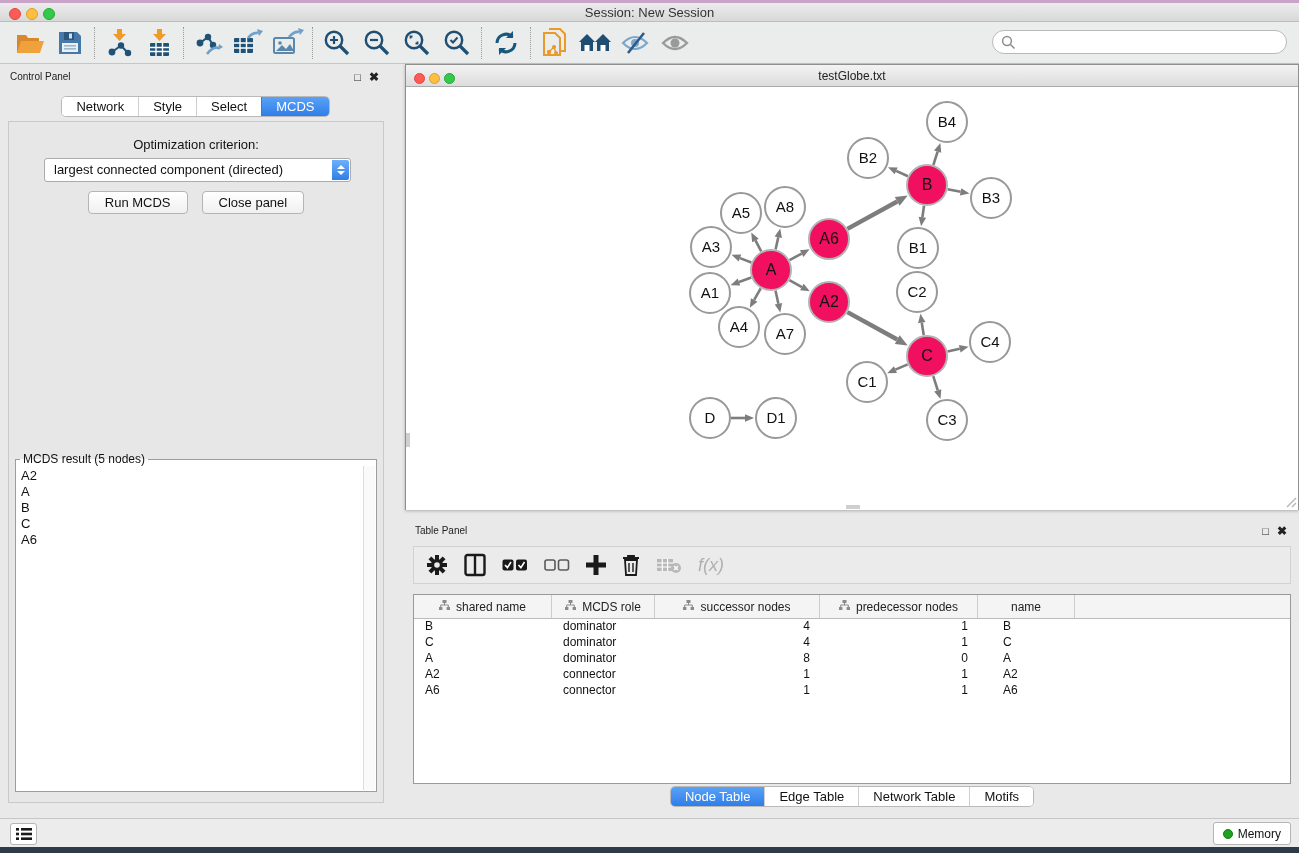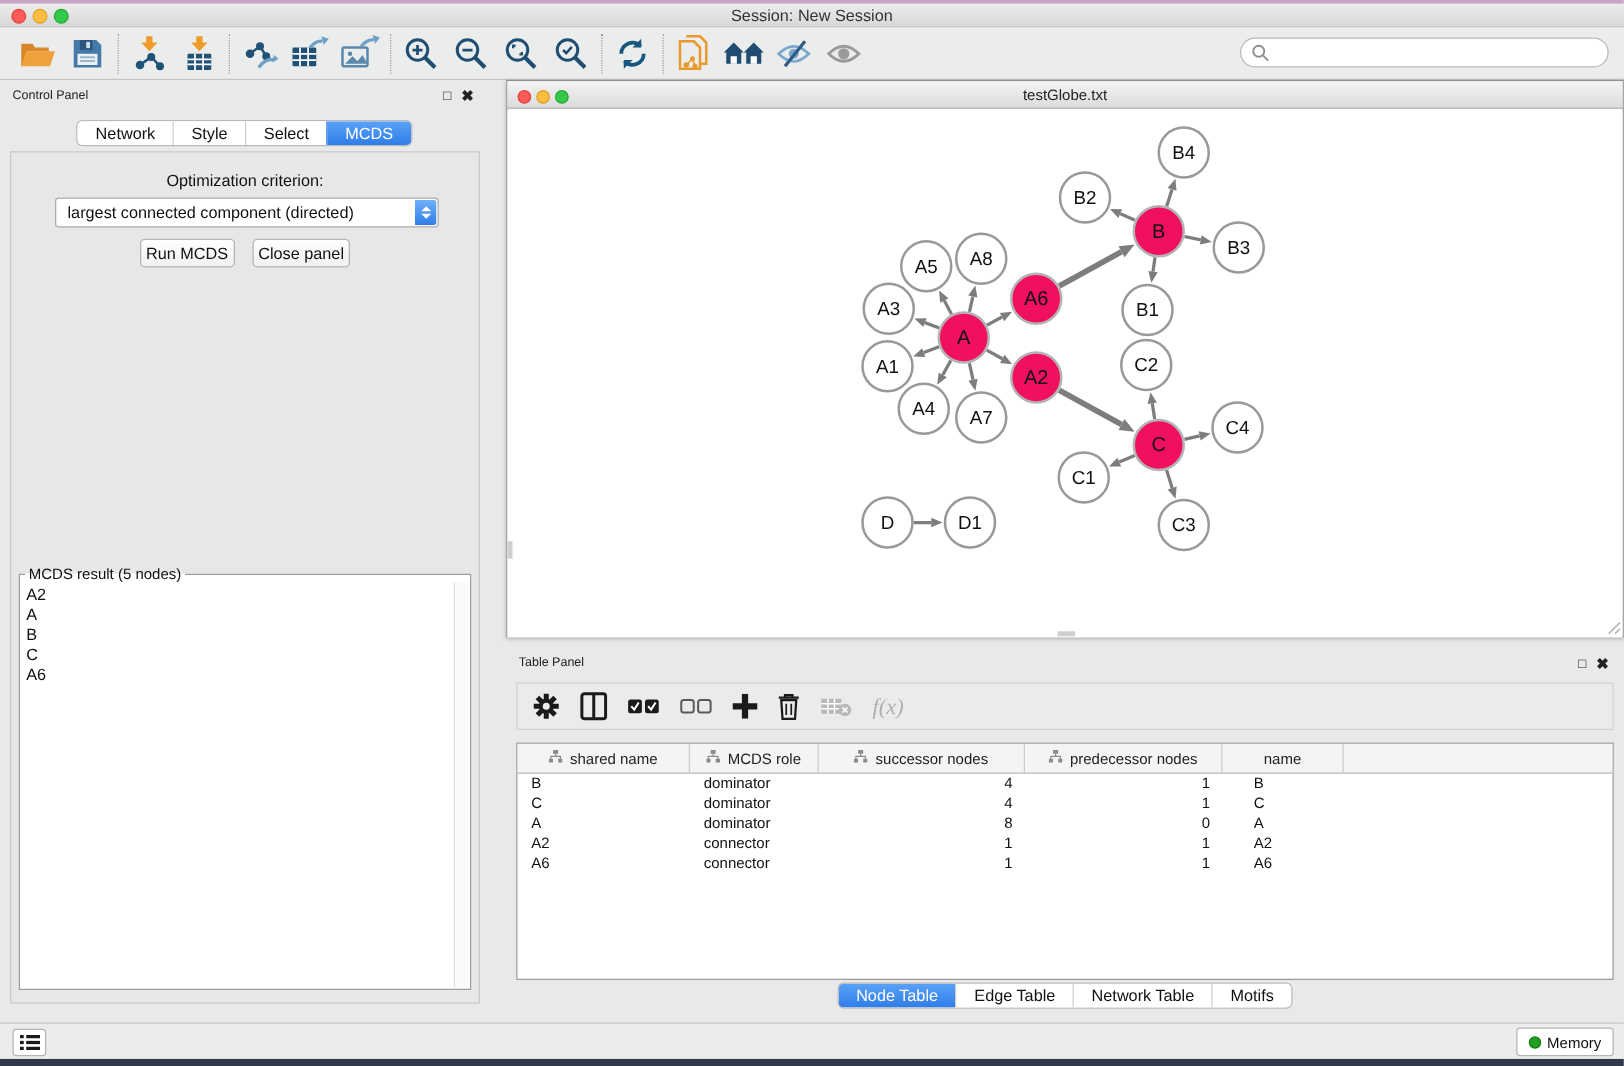--- a/index.html
+++ b/index.html
@@ -36,41 +36,41 @@
   .seg .seg-item { padding:0 14px; font-size:13px; line-height:20px; color:#111; border-left:1px solid #cfcfcf; background:#fff; cursor:default; }
   .seg .seg-item:first-child{ border-left:none; }
   .seg .seg-item.sel { background:linear-gradient(#5aa2f7,#2f7de8); color:#fff; border-left-color:#2f7de8; }
   #cp-body { position:absolute; left:8px; top:57px; width:376px; height:682px; background:#e7e7e7; border:1px solid #c9c9c9; }
   #opt-label { text-align:center; margin-top:15px; font-size:13px; color:#111; }
   #criterion-select { position:absolute; left:35px; top:36px; width:307px; height:24px; background:#fff; border:1px solid #ababab; border-radius:3px; font-size:13px; line-height:22px; padding-left:9px; color:#111; }
   #criterion-select .spin { position:absolute; right:1px; top:1px; bottom:1px; width:17px; background:linear-gradient(#6db1f9,#2f7de8); border-radius:0 2px 2px 0; display:flex; flex-direction:column; align-items:center; justify-content:center; gap:2px; }
   .chev { width:0; height:0; border-left:4px solid transparent; border-right:4px solid transparent; }
   .chev.up { border-bottom:4px solid #fff; } .chev.dn { border-top:4px solid #fff; }
   .cp-buttons { position:absolute; top:69px; left:0; width:100%; display:flex; justify-content:center; gap:14px; }
-  .btn { background:linear-gradient(#ffffff,#f0f0f0); border:1px solid #b5b5b5; border-radius:4px; font-size:13px; color:#111; padding:3px 4px; height:23px; line-height:15px; }
+  .btn { background:linear-gradient(#ffffff,#f0f0f0); border:1px solid #b5b5b5; border-radius:4px; font-size:13px; color:#111; padding:3px 16px; height:23px; line-height:15px; }
   #mcds-fieldset { position:absolute; left:6px; top:330px; width:362px; height:340px; border:1px solid #9d9d9d; background:#fff; }
   #mcds-fieldset legend { font-size:12px; color:#111; margin-left:4px; padding:0 3px; }
   #mcds-list { position:absolute; left:1px; top:0px; right:13px; bottom:1px; background:#fff; font-size:13px; color:#111; padding:2px 4px; overflow:hidden; }
   #mcds-list .li { line-height:16px; }
   #mcds-scroll { position:absolute; right:1px; top:0; bottom:1px; width:12px; background:#fafafa; border-left:1px solid #ddd; }
 
   
   #net-window { left:405px; top:64px; width:894px; height:446px; border:1px solid #8f8f8f; background:#fff; box-shadow:0 1px 3px rgba(0,0,0,.25); }
   .inner-titlebar { height:22px; background:linear-gradient(#f3f3f3,#dcdcdc); border-bottom:1px solid #aaa; position:relative; }
   .inner-titlebar .lights { position:absolute; left:8px; top:5px; }
   .inner-titlebar .lights .tl{ width:11px; height:11px; margin-right:4px;}
   .inner-title { text-align:center; font-size:12px; color:#222; line-height:22px; }
   #net-canvas { position:absolute; left:0; top:23px; width:892px; height:422px; background:#fff; }
   .edge-handle { position:absolute; background:#cfcfcf; }
 
   
   #table-panel { left:405px; top:518px; width:894px; height:294px; background:#e9e9e9; }
   #tp-toolbar { position:absolute; left:8px; top:28px; width:878px; height:38px; background:#ebebeb; border:1px solid #d2d2d2; display:flex; align-items:center; padding-left:12px; gap:16px; }
   #tp-toolbar .tp-ic { display:flex; align-items:center; justify-content:center; height:28px; }
-  .fx { font-family:Liberation Serif, serif; font-style:italic; font-size:18px; color:#b0b0b0; }
+  .fx { font-family:Liberation Sans, sans-serif; font-style:italic; font-size:18px; color:#b0b0b0; }
   #node-table { position:absolute; left:8px; top:76px; width:878px; height:190px; background:#fff; border:1px solid #9a9a9a; overflow:hidden; }
   #nt-header { display:flex; height:24px; background:#f4f4f4; border-bottom:1px solid #bbb; }
   #nt-header .hc { display:flex; align-items:center; justify-content:center; gap:6px; font-size:12px; color:#222; border-right:1px solid #ccc; position:relative; }
   #nt-rows .tr { display:flex; height:16px; font-size:12px; color:#111; }
   #nt-rows .td { overflow:hidden; white-space:nowrap; }
   #tp-tabs { position:absolute; left:0; right:0; top:268px; display:flex; justify-content:center; }
   #tp-tabs .seg .seg-item { font-size:13px; }
 
   
   #status-bar { left:0; top:818px; width:1299px; height:29px; background:#ececec; border-top:1px solid #c6c6c6; }

